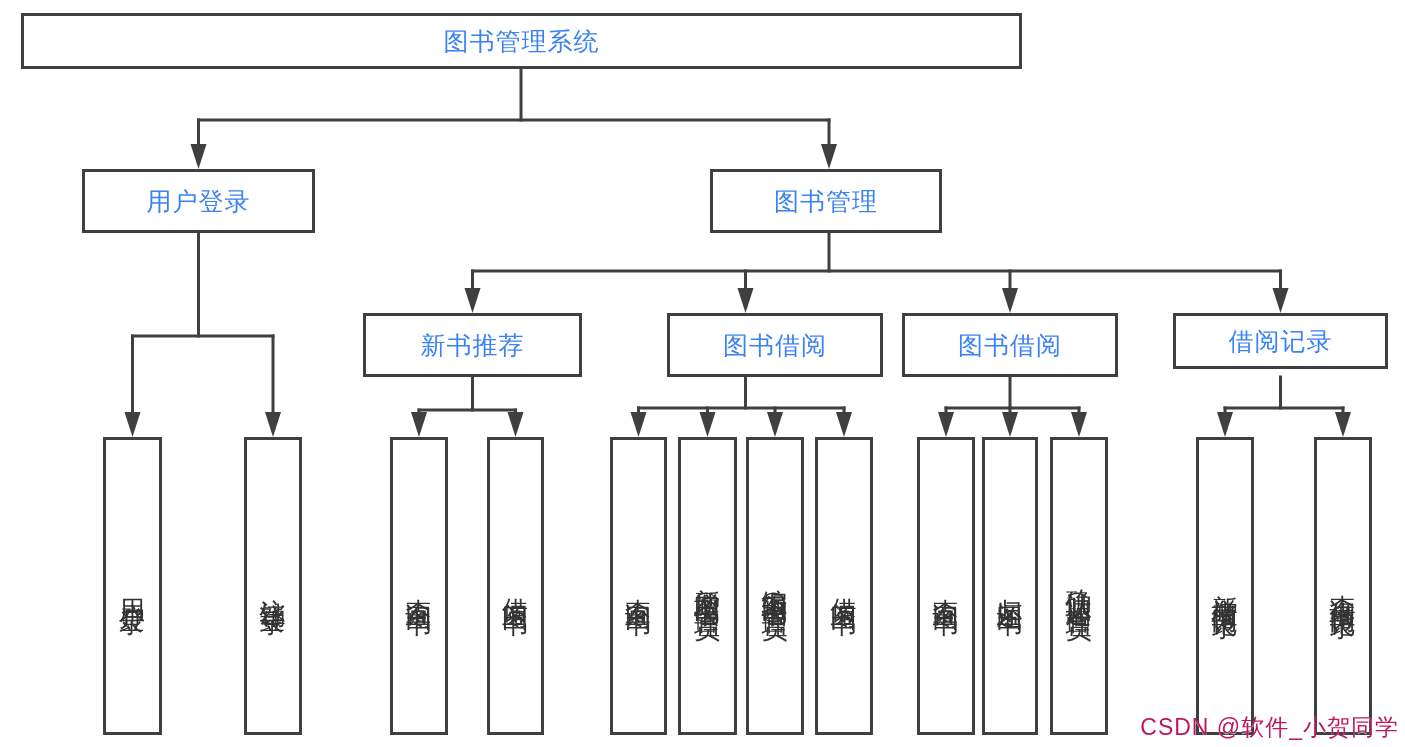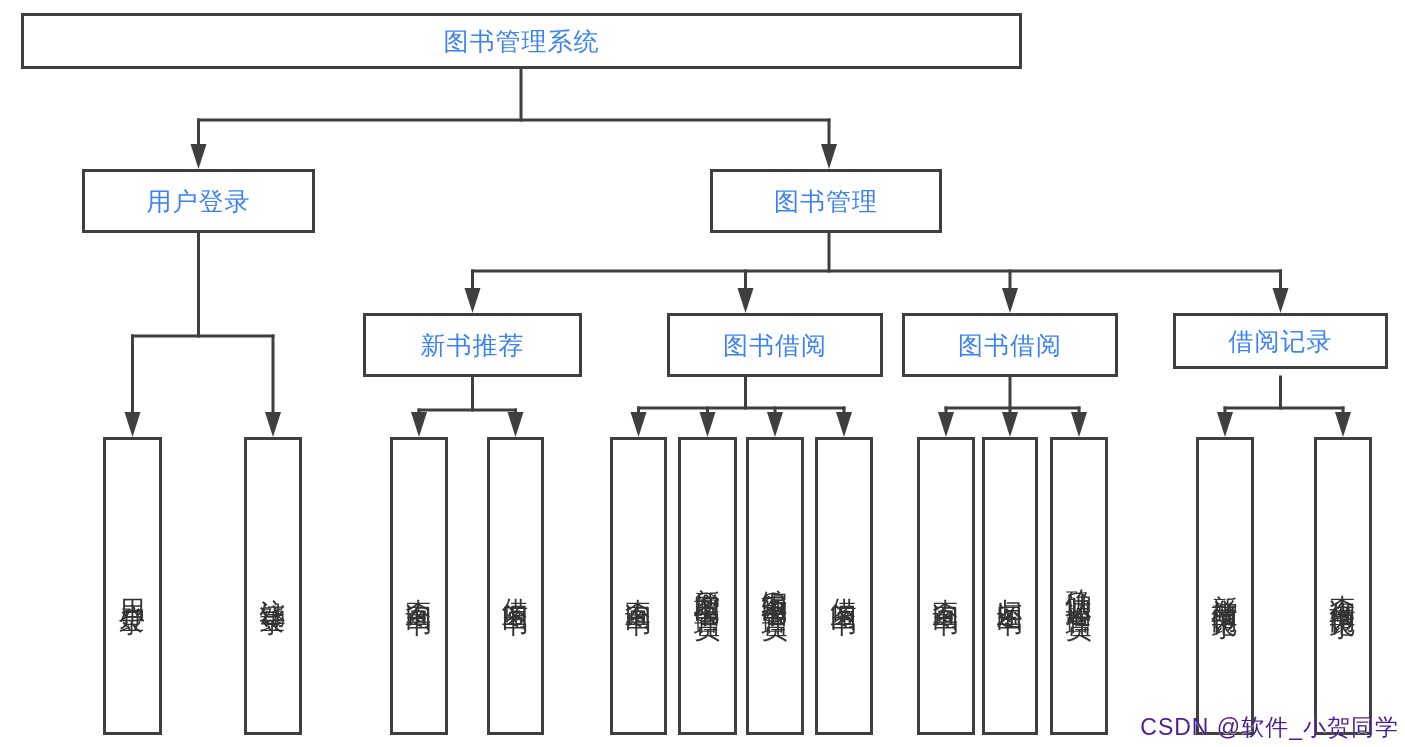--- a/index.html
+++ b/index.html
@@ -68,21 +68,21 @@
   .leaf-9  { left: 917px;  width: 58px; }
   .leaf-10 { left: 982px;  width: 56px; }
   .leaf-11 { left: 1050px; width: 58px; }
   .leaf-12 { left: 1196px; width: 58px; }
   .leaf-13 { left: 1314px; width: 58px; }
   .watermark {
     position: absolute;
     right: 6px;
     top: 712px;
     font-size: 23px;
-    color: #4c1d95;
+    color: #be185d;
     letter-spacing: 1px;
     white-space: nowrap;
     text-shadow: 0 1px 0 rgba(255,255,255,0.6);
   }
 </style>
 </head>
 <body>
 
 <div id="canvas">
 

